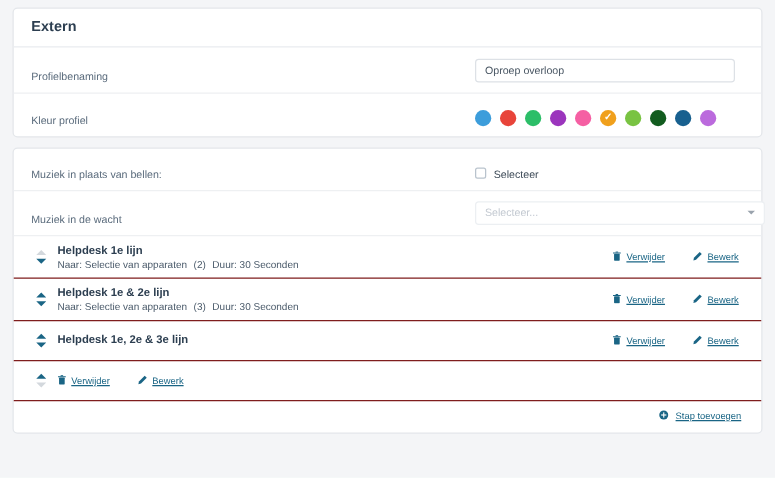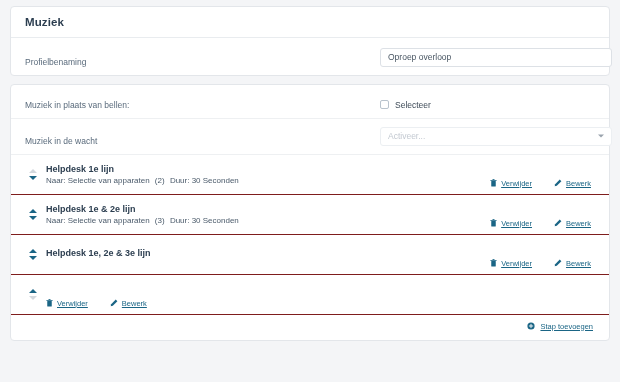--- a/index.html
+++ b/index.html
@@ -47,21 +47,21 @@
   .form-row:last-child { border-bottom: none; }
   .form-label {
     font-size: 8.5px;
     color: #5a6b7c;
     width: 355px;
     flex: 0 0 355px;
   }
   .form-control { flex: 1 1 auto; }
 
   .text-input {
-    width: 232px;
+    width: 208px;
     height: 19px;
     border: 1px solid #dde1e6;
     border-radius: 3px;
     font-size: 8.5px;
     color: #495663;
     padding: 0 7px;
     font-family: "Liberation Sans", sans-serif;
     background: #fff;
     outline: none;
   }
@@ -175,21 +175,20 @@
     padding-right: 4px;
   }
   .action-link {
     display: flex;
     align-items: center;
     gap: 4px;
     font-size: 7.5px;
     color: #1a6585;
     text-decoration: none;
     cursor: pointer;
-    margin-top: 18px;
   }
   .action-link .lbl { text-decoration: underline; }
   .ico { display: inline-flex; align-items: center; }
 
   
   .add-step-row {
     display: flex;
     justify-content: flex-end;
     align-items: flex-end;
     padding: 7px 16px 9px 14px;
@@ -200,49 +199,68 @@
   }
   .add-step .lbl { text-decoration: underline; }
 </style>
 </head>
 <body>
 
 <div class="page">
 
   <div class="card">
     <div class="card-header">
-      <div class="card-title">Muziek</div>
+      <div class="card-title">Extern</div>
     </div>
 
     <div class="form-row">
       <div class="form-label">Profielbenaming</div>
       <div class="form-control">
         <input class="text-input" type="text" value="Oproep overloop" style="">
       </div>
     </div>
 
+    <div class="form-row">
+      <div class="form-label">Kleur profiel</div>
+      <div class="form-control">
+        <div class="swatches" id="swatches">
+            <div class="swatch" style="background: rgb(60, 157, 219);"></div>
+            <div class="swatch" style="background: rgb(232, 68, 58);"></div>
+            <div class="swatch" style="background: rgb(44, 190, 104);"></div>
+            <div class="swatch" style="background: rgb(155, 53, 189);"></div>
+            <div class="swatch" style="background: rgb(245, 95, 163);"></div>
+            <div class="swatch" style="background: rgb(240, 160, 28);">
+              <span class="check">✓</span>
+            </div>
+            <div class="swatch" style="background: rgb(121, 195, 66);"></div>
+            <div class="swatch" style="background: rgb(18, 92, 31);"></div>
+            <div class="swatch" style="background: rgb(24, 96, 143);"></div>
+            <div class="swatch" style="background: rgb(187, 106, 221);"></div>
+          </div>
+      </div>
+    </div>
   </div>
 
   <div class="card">
 
     <div class="form-row">
       <div class="form-label">Muziek in plaats van bellen:</div>
       <div class="form-control">
         <label class="checkbox-line">
           <span class="checkbox-box"></span>
           <span class="checkbox-label">Selecteer</span>
         </label>
       </div>
     </div>
 
     <div class="form-row">
       <div class="form-label">Muziek in de wacht</div>
       <div class="form-control">
         <div class="select-wrap">
-          <span class="select-placeholder">Activeer...</span>
+          <span class="select-placeholder">Selecteer...</span>
           <span class="select-caret"></span>
         </div>
       </div>
     </div>
 
     <div id="steps">
         <div class="step-row">
           <div class="step-arrows">
             <span class="arrow arrow-up disabled"></span>
             <span class="arrow arrow-down"></span>

